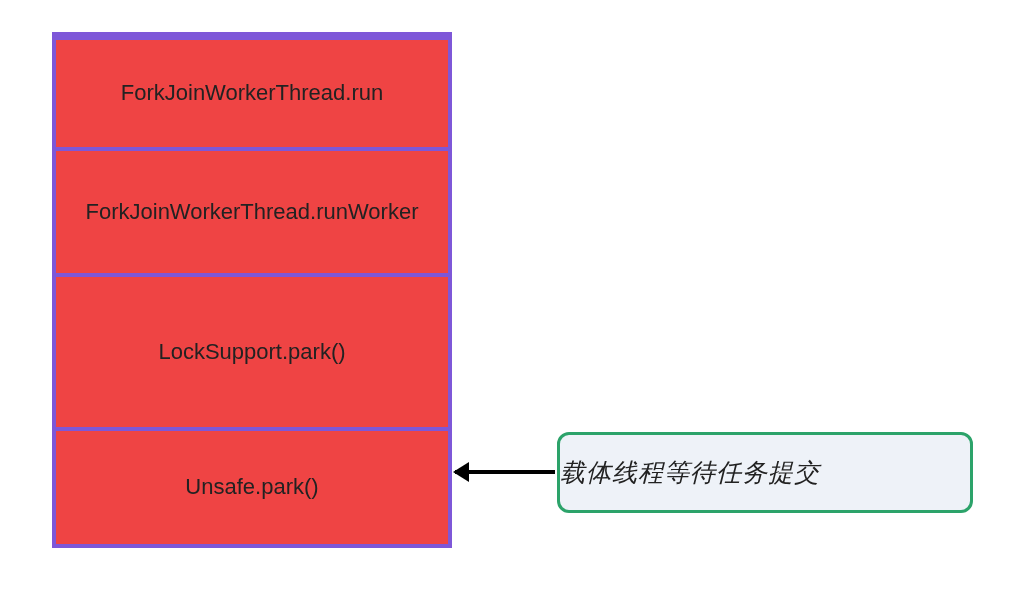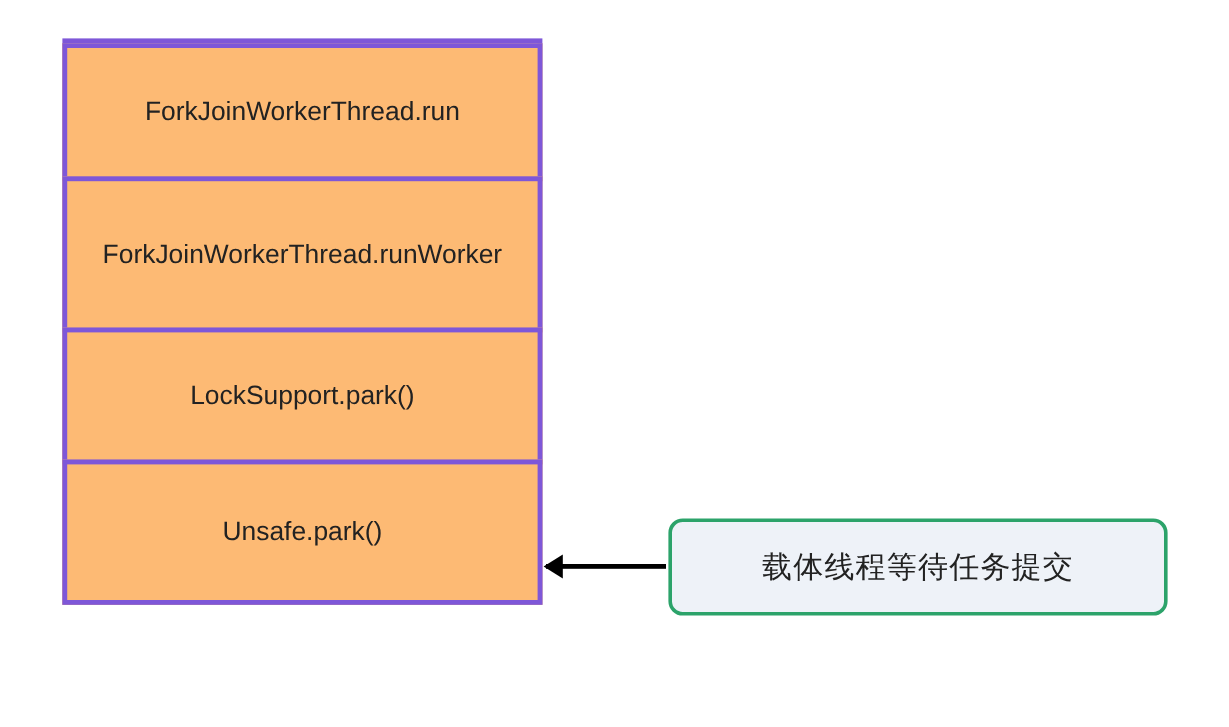--- a/index.html
+++ b/index.html
@@ -17,51 +17,51 @@
     .stack-container {
       position: absolute;
       left: 52px;
       top: 32px;
       width: 400px;
       border: 4px solid #7e57d8;
     }
     .stack-frame {
       border: 4px solid #7e57d8;
       margin: -4px;
-      background: #fdba74;
+      background: #ef4444;
       display: flex;
       align-items: center;
       justify-content: center;
       text-align: center;
       padding: 10px 20px;
       font-size: 22px;
       color: #222;
       font-weight: 400;
       line-height: 1.4;
       word-break: break-all;
     }
     .frame-1 { height: 115px; margin-top: 0; }
     .frame-2 { height: 130px; align-items: center; }
-    .frame-3 { height: 114px; }
+    .frame-3 { height: 158px; }
     .frame-4 { height: 121px; }
     .annotation-box {
       position: absolute;
       left: 557px;
       top: 432px;
       width: 416px;
       height: 81px;
       border: 3px solid #2ca36a;
       border-radius: 12px;
       background: #eef2f8;
       display: flex;
       align-items: center;
-      justify-content: center;
       font-size: 25px;
       color: #222;
       letter-spacing: 1px;
+      font-style: italic;
     }
     .arrow {
       position: absolute;
       left: 455px;
       top: 470px;
       width: 100px;
       height: 4px;
       background: #000;
     }
     .arrow::before {

